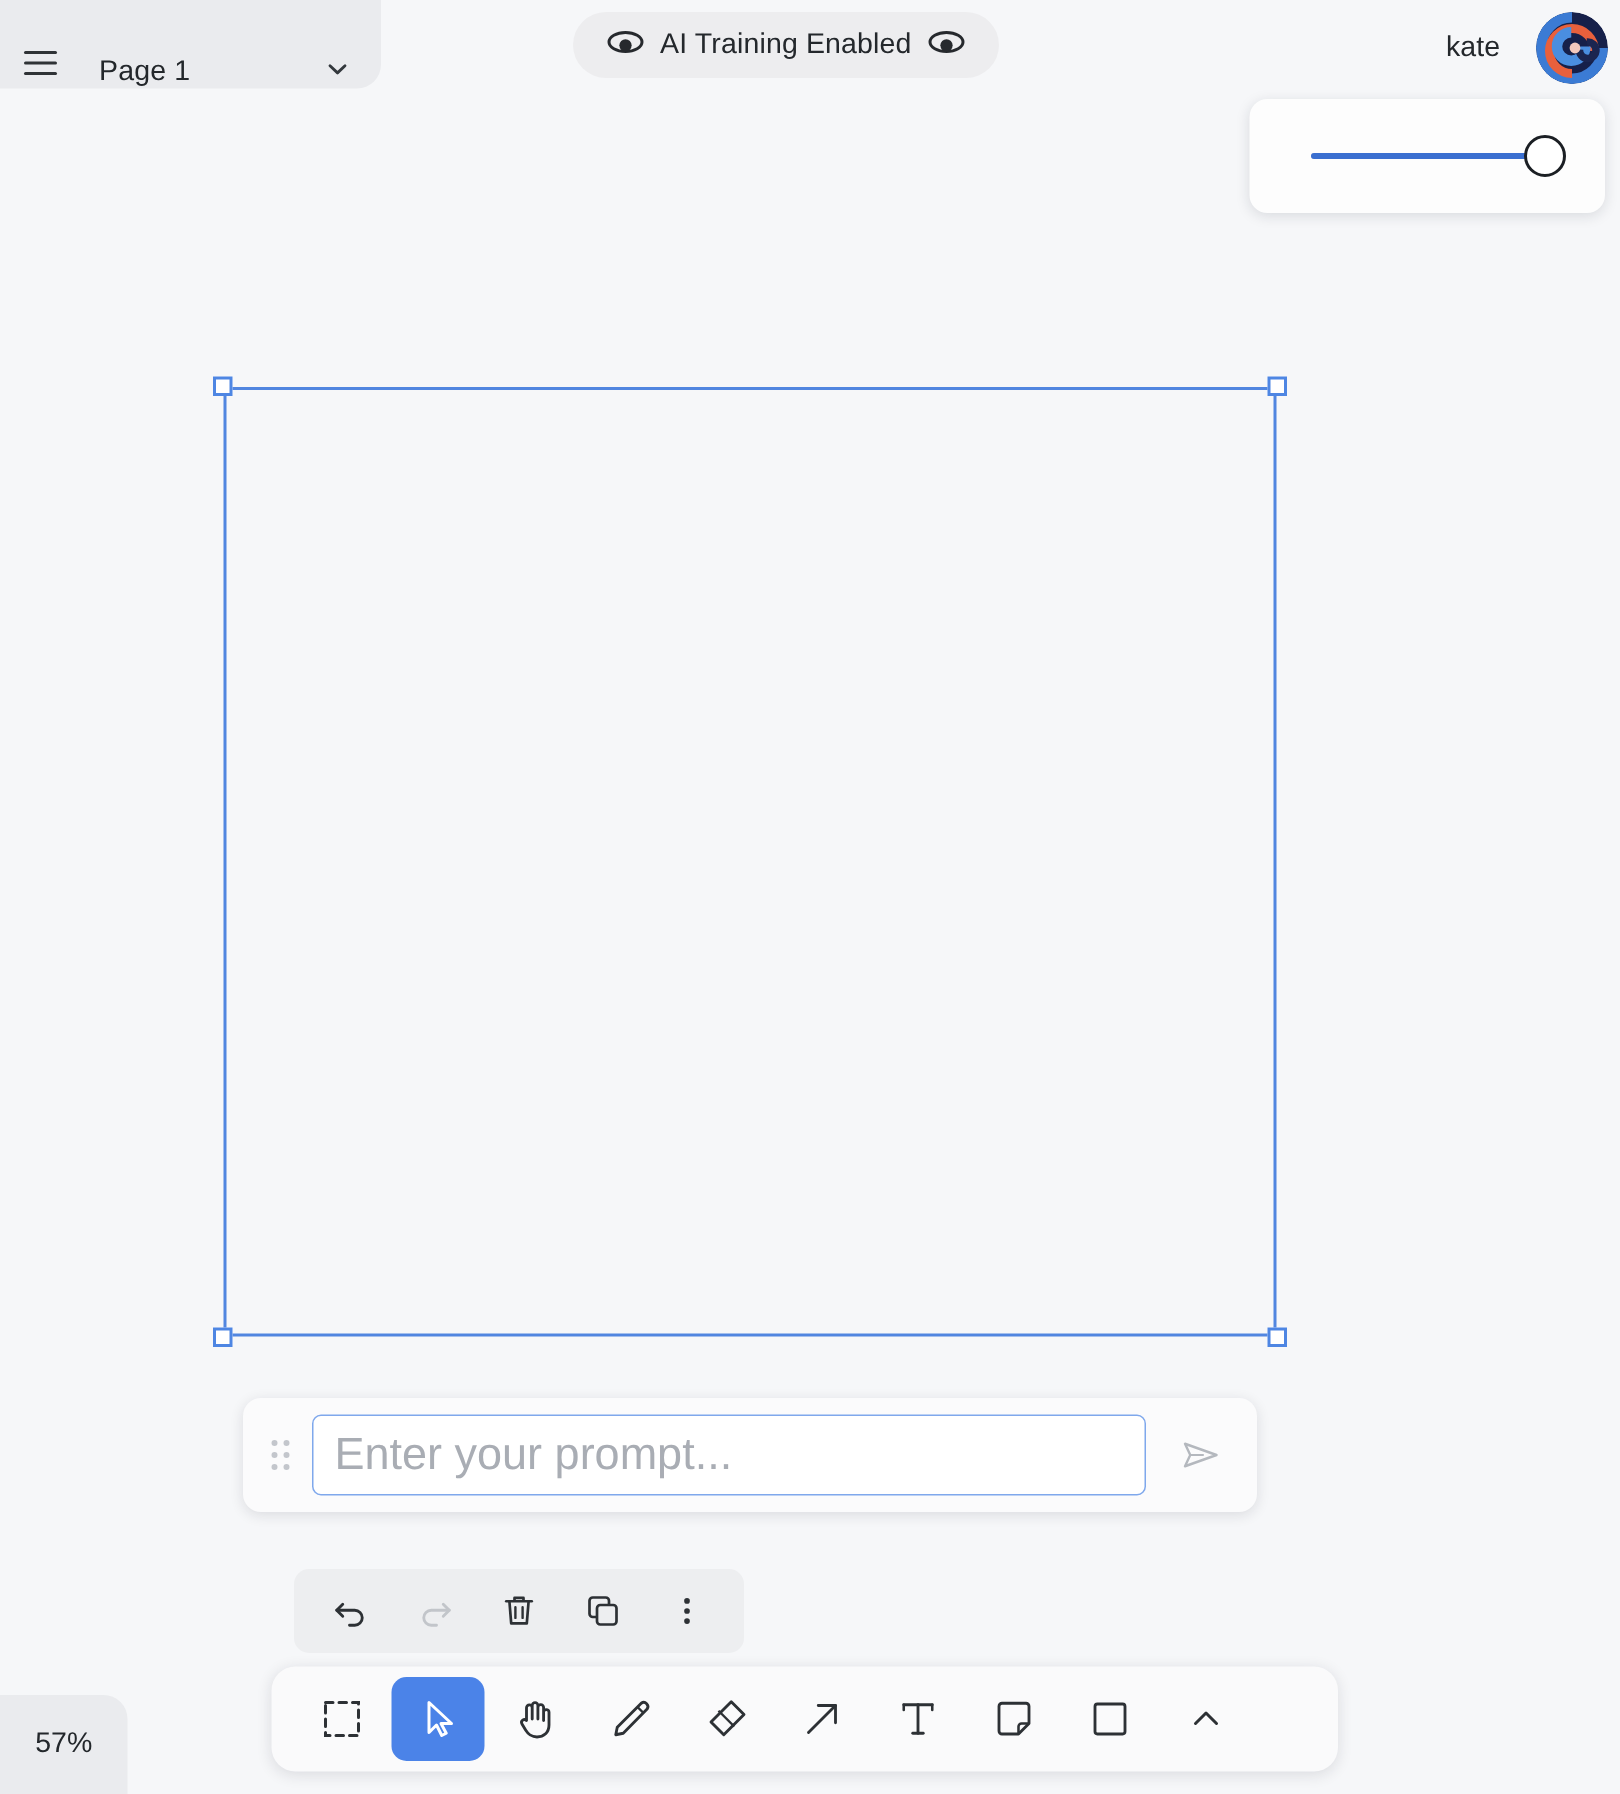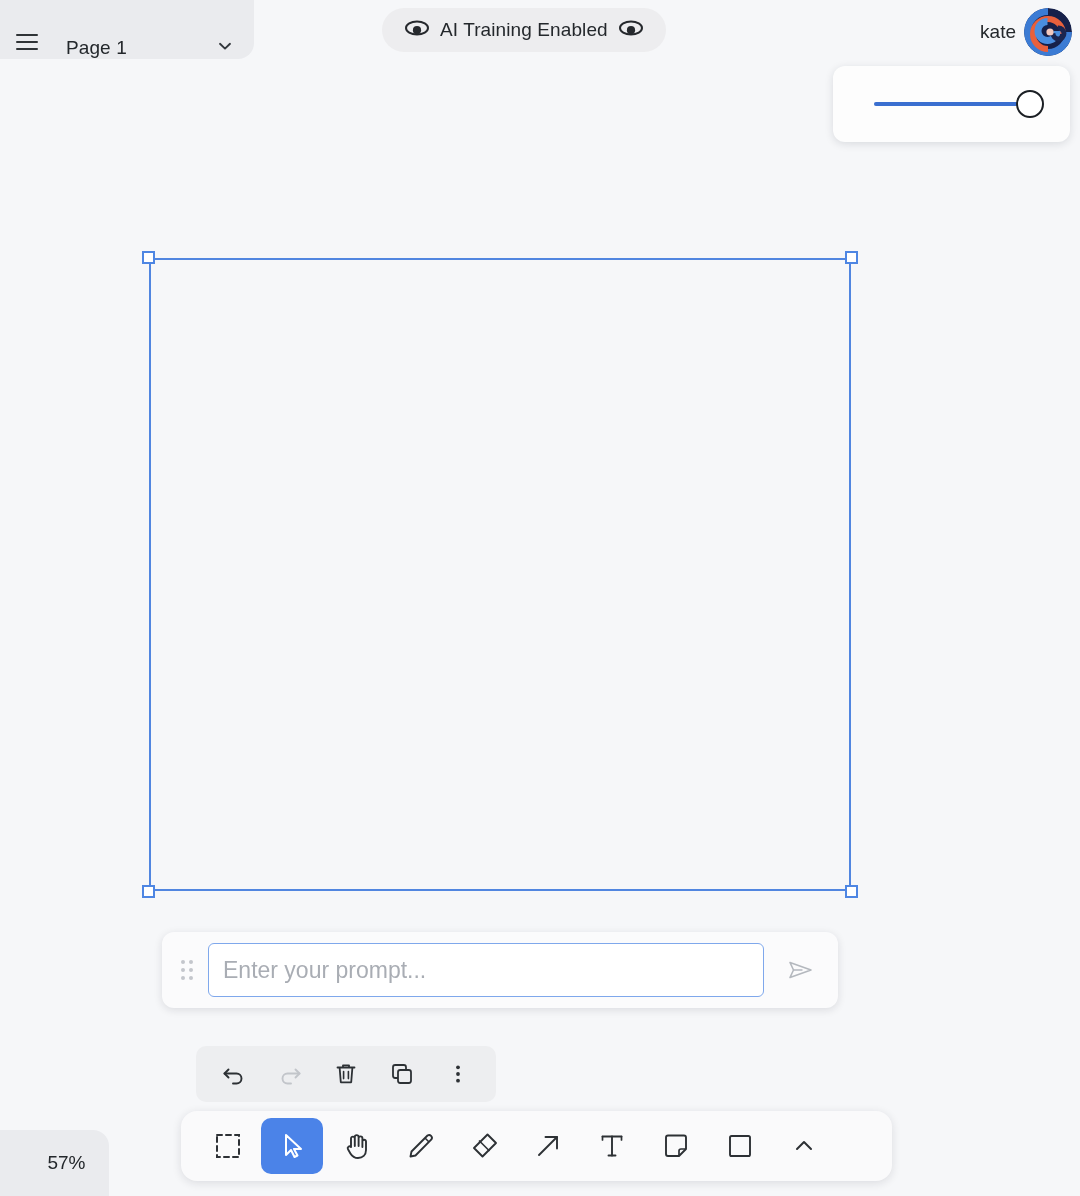--- a/index.html
+++ b/index.html
@@ -97,21 +97,21 @@
     white-space: nowrap;
   }
 
   
   #user-area {
     position: absolute;
     right: 8px;
     top: 8px;
     display: flex;
     align-items: center;
-    gap: 8px;
+    gap: 24px;
   }
   #user-area .user-name {
     font-size: 19px;
     color: #24282c;
   }
   #avatar {
     width: 48px;
     height: 48px;
     border-radius: 50%;
     overflow: hidden;
@@ -228,21 +228,21 @@
     border-radius: 50%;
     background: #c3c6cc;
     display: block;
   }
   #prompt-input {
     flex: 1;
     height: 54px;
     border: 1.5px solid #7fa8ec;
     border-radius: 6px;
     background: #ffffff;
-    font-size: 23px;
+    font-size: 30px;
     font-family: "Liberation Sans", sans-serif;
     color: #2b2f33;
     box-sizing: border-box;
     padding: 0 14px;
     outline: none;
   }
   #prompt-input::placeholder {
     color: #a9adb4;
     opacity: 1;
   }
@@ -318,21 +318,20 @@
     position: absolute;
     left: 0;
     bottom: 0;
     width: 85px;
     height: 66px;
     background: #eaebee;
     border-top-right-radius: 16px;
     display: flex;
     align-items: center;
     justify-content: center;
-    padding-left: 24px;
   }
   #zoom-panel .zoom-value {
     font-size: 19px;
     color: #23272b;
   }
 </style>
 </head>
 <body>
 
 <div id="canvas"></div>

